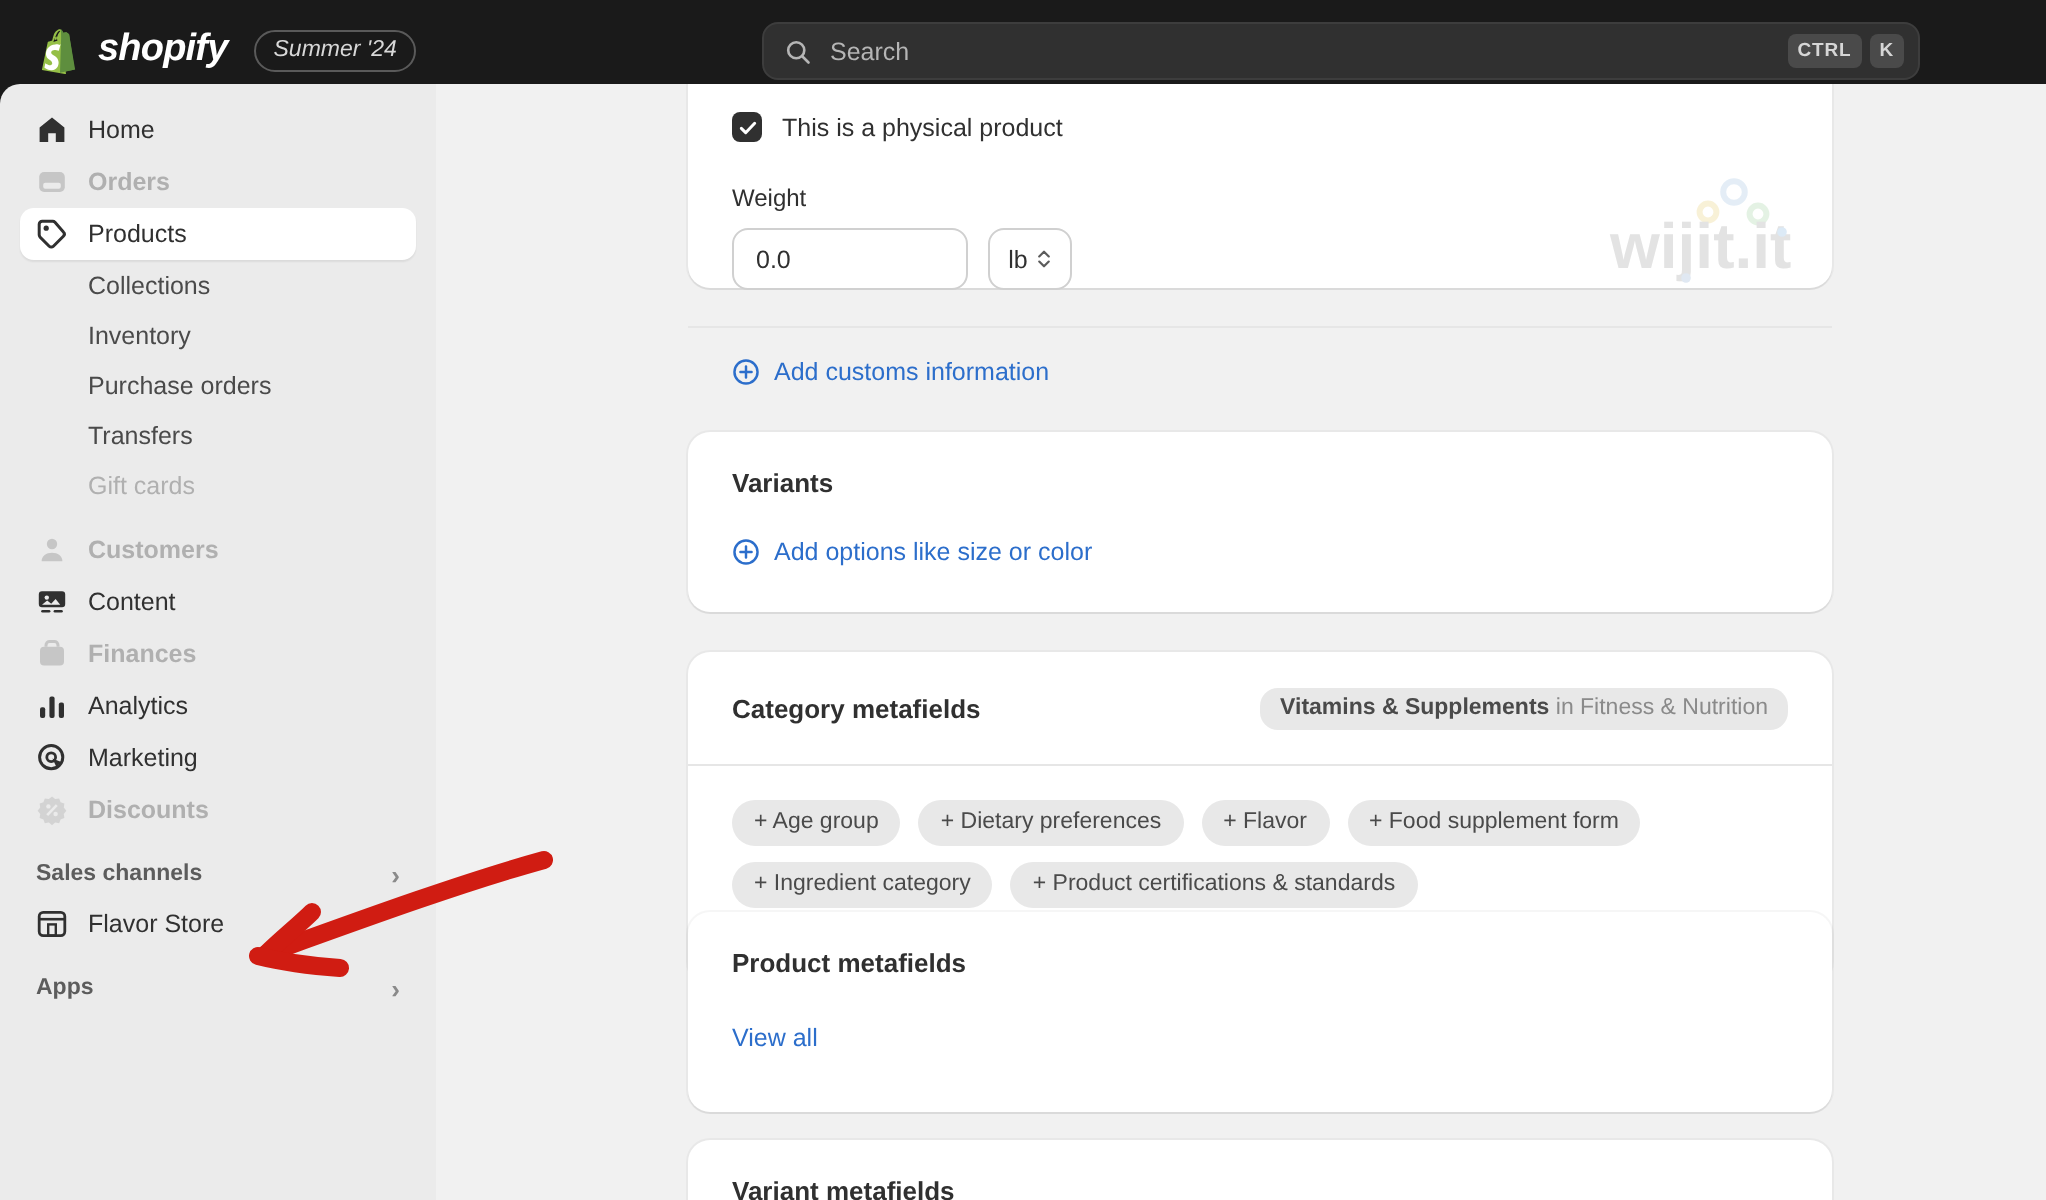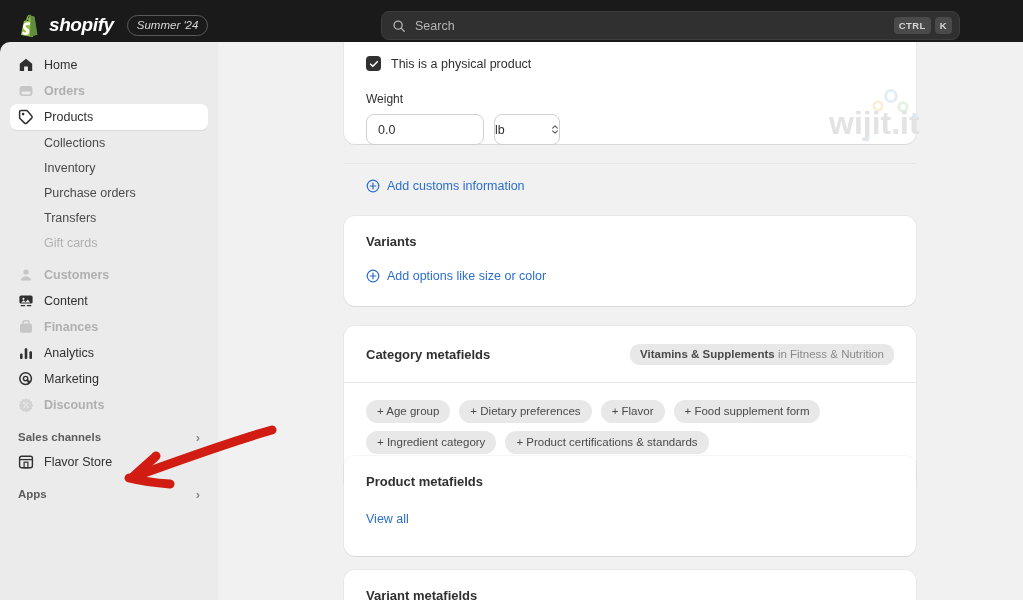--- a/index.html
+++ b/index.html
@@ -118,24 +118,24 @@
   .checkbox svg { display: block; }
   .checklabel { font-size: 12.5px; color: #303030; }
   .field-label { font-size: 12px; color: #303030; }
   .input {
     width: 118px; height: 31px;
     border: 1px solid #d0d0d0; border-radius: 8px;
     background: #fff; display: flex; align-items: center;
     padding: 0 11px; font-size: 12.5px; color: #303030;
   }
   .select {
-    width: 66px; height: 31px;
+    width: 42px; height: 31px;
     border: 1px solid #d0d0d0; border-radius: 8px;
     background: #fff; display: flex; align-items: center;
-    justify-content: space-between; gap: 4px;
+    justify-content: center; gap: 4px;
     font-size: 12.5px; color: #303030;
   }
   .stepper { display: flex; flex-direction: column; gap: 2px; line-height: 0; }
 
   
   .cat-badge {
     background: #e8e8e8; border-radius: 9px;
     padding: 4px 10px 5px; font-size: 11.5px; white-space: nowrap;
   }
   .cat-badge .strong { color: #4a4a4a; font-weight: bold; }
@@ -143,21 +143,21 @@
   .chips { display: flex; flex-wrap: wrap; gap: 8px 9px; }
   .chip {
     background: #e8e8e8; border-radius: 13px;
     padding: 5px 11px 6px; font-size: 11.5px; color: #4a4a4a;
     white-space: nowrap;
   }
 
   
   .watermark {
     position: absolute; left: 585px; top: 42px;
-    width: 120px; height: 70px; pointer-events: none; margin-left: 24px;
+    width: 120px; height: 70px; pointer-events: none;
   }
 
   
   .annotation {
     position: absolute; left: 0; top: 0;
     width: 1023px; height: 600px; pointer-events: none;
   }
 </style>
 </head>
 <body>

